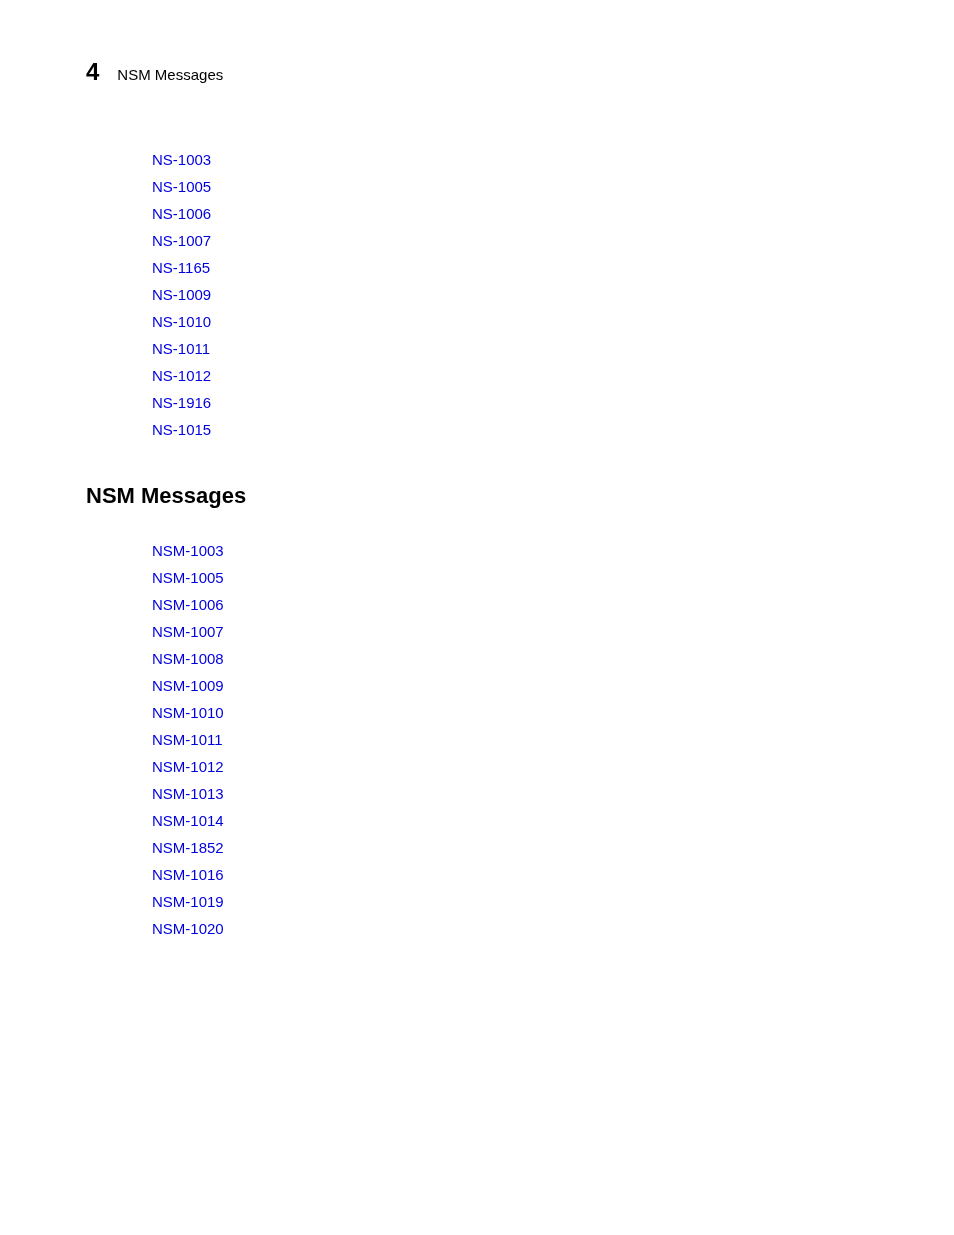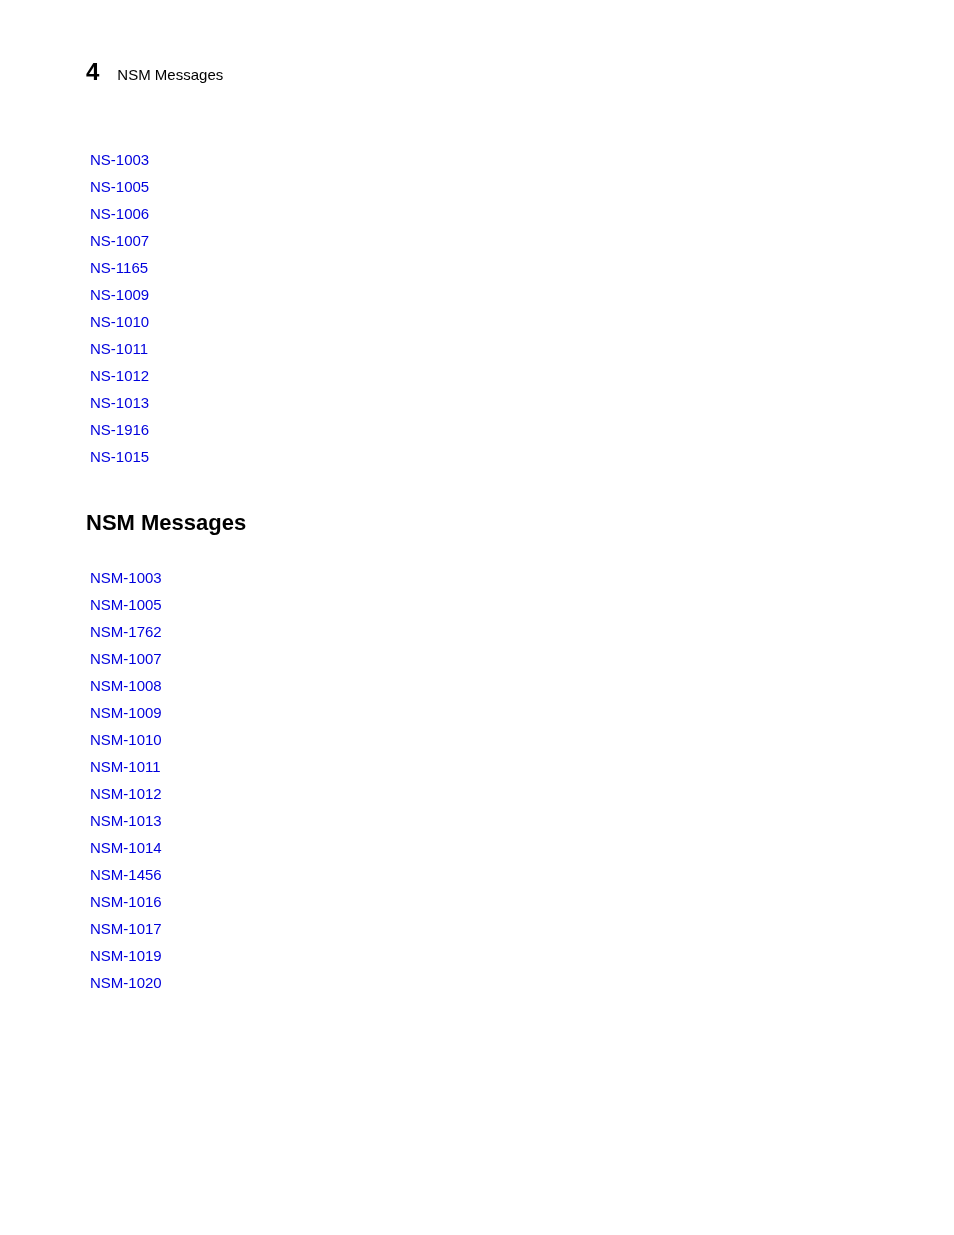--- a/index.html
+++ b/index.html
@@ -26,21 +26,22 @@
       font-weight: bold;
       color: #000;
       margin-right: 18px;
     }
     .header-title {
       font-size: 15px;
       color: #000;
       font-weight: normal;
     }
     .link-list {
-      padding-left: 90px;
+      padding-left: 120px;
+      margin-left: 32px;
     }
     .link-item {
       color: #0000dd;
       font-size: 15px;
       line-height: 1.8;
       cursor: pointer;
       display: block;
     }
     .section-heading {
       font-size: 22px;
@@ -62,37 +63,35 @@
 <div class="link-list">
   <a class="link-item">NS-1003</a>
   <a class="link-item">NS-1005</a>
   <a class="link-item">NS-1006</a>
   <a class="link-item">NS-1007</a>
   <a class="link-item">NS-1165</a>
   <a class="link-item">NS-1009</a>
   <a class="link-item">NS-1010</a>
   <a class="link-item">NS-1011</a>
   <a class="link-item">NS-1012</a>
-  <a class="link-item">NS-1013</a>
   <a class="link-item">NS-1916</a>
   <a class="link-item">NS-1015</a>
 </div>
 
 <div class="section-heading">NSM Messages</div>
 
 <div class="link-list">
   <a class="link-item">NSM-1003</a>
   <a class="link-item">NSM-1005</a>
-  <a class="link-item">NSM-1762</a>
+  <a class="link-item">NSM-1006</a>
   <a class="link-item">NSM-1007</a>
   <a class="link-item">NSM-1008</a>
   <a class="link-item">NSM-1009</a>
   <a class="link-item">NSM-1010</a>
   <a class="link-item">NSM-1011</a>
   <a class="link-item">NSM-1012</a>
   <a class="link-item">NSM-1013</a>
   <a class="link-item">NSM-1014</a>
-  <a class="link-item">NSM-1456</a>
+  <a class="link-item">NSM-1852</a>
   <a class="link-item">NSM-1016</a>
-  <a class="link-item">NSM-1017</a>
   <a class="link-item">NSM-1019</a>
   <a class="link-item">NSM-1020</a>
 </div>
 
 </body></html>

